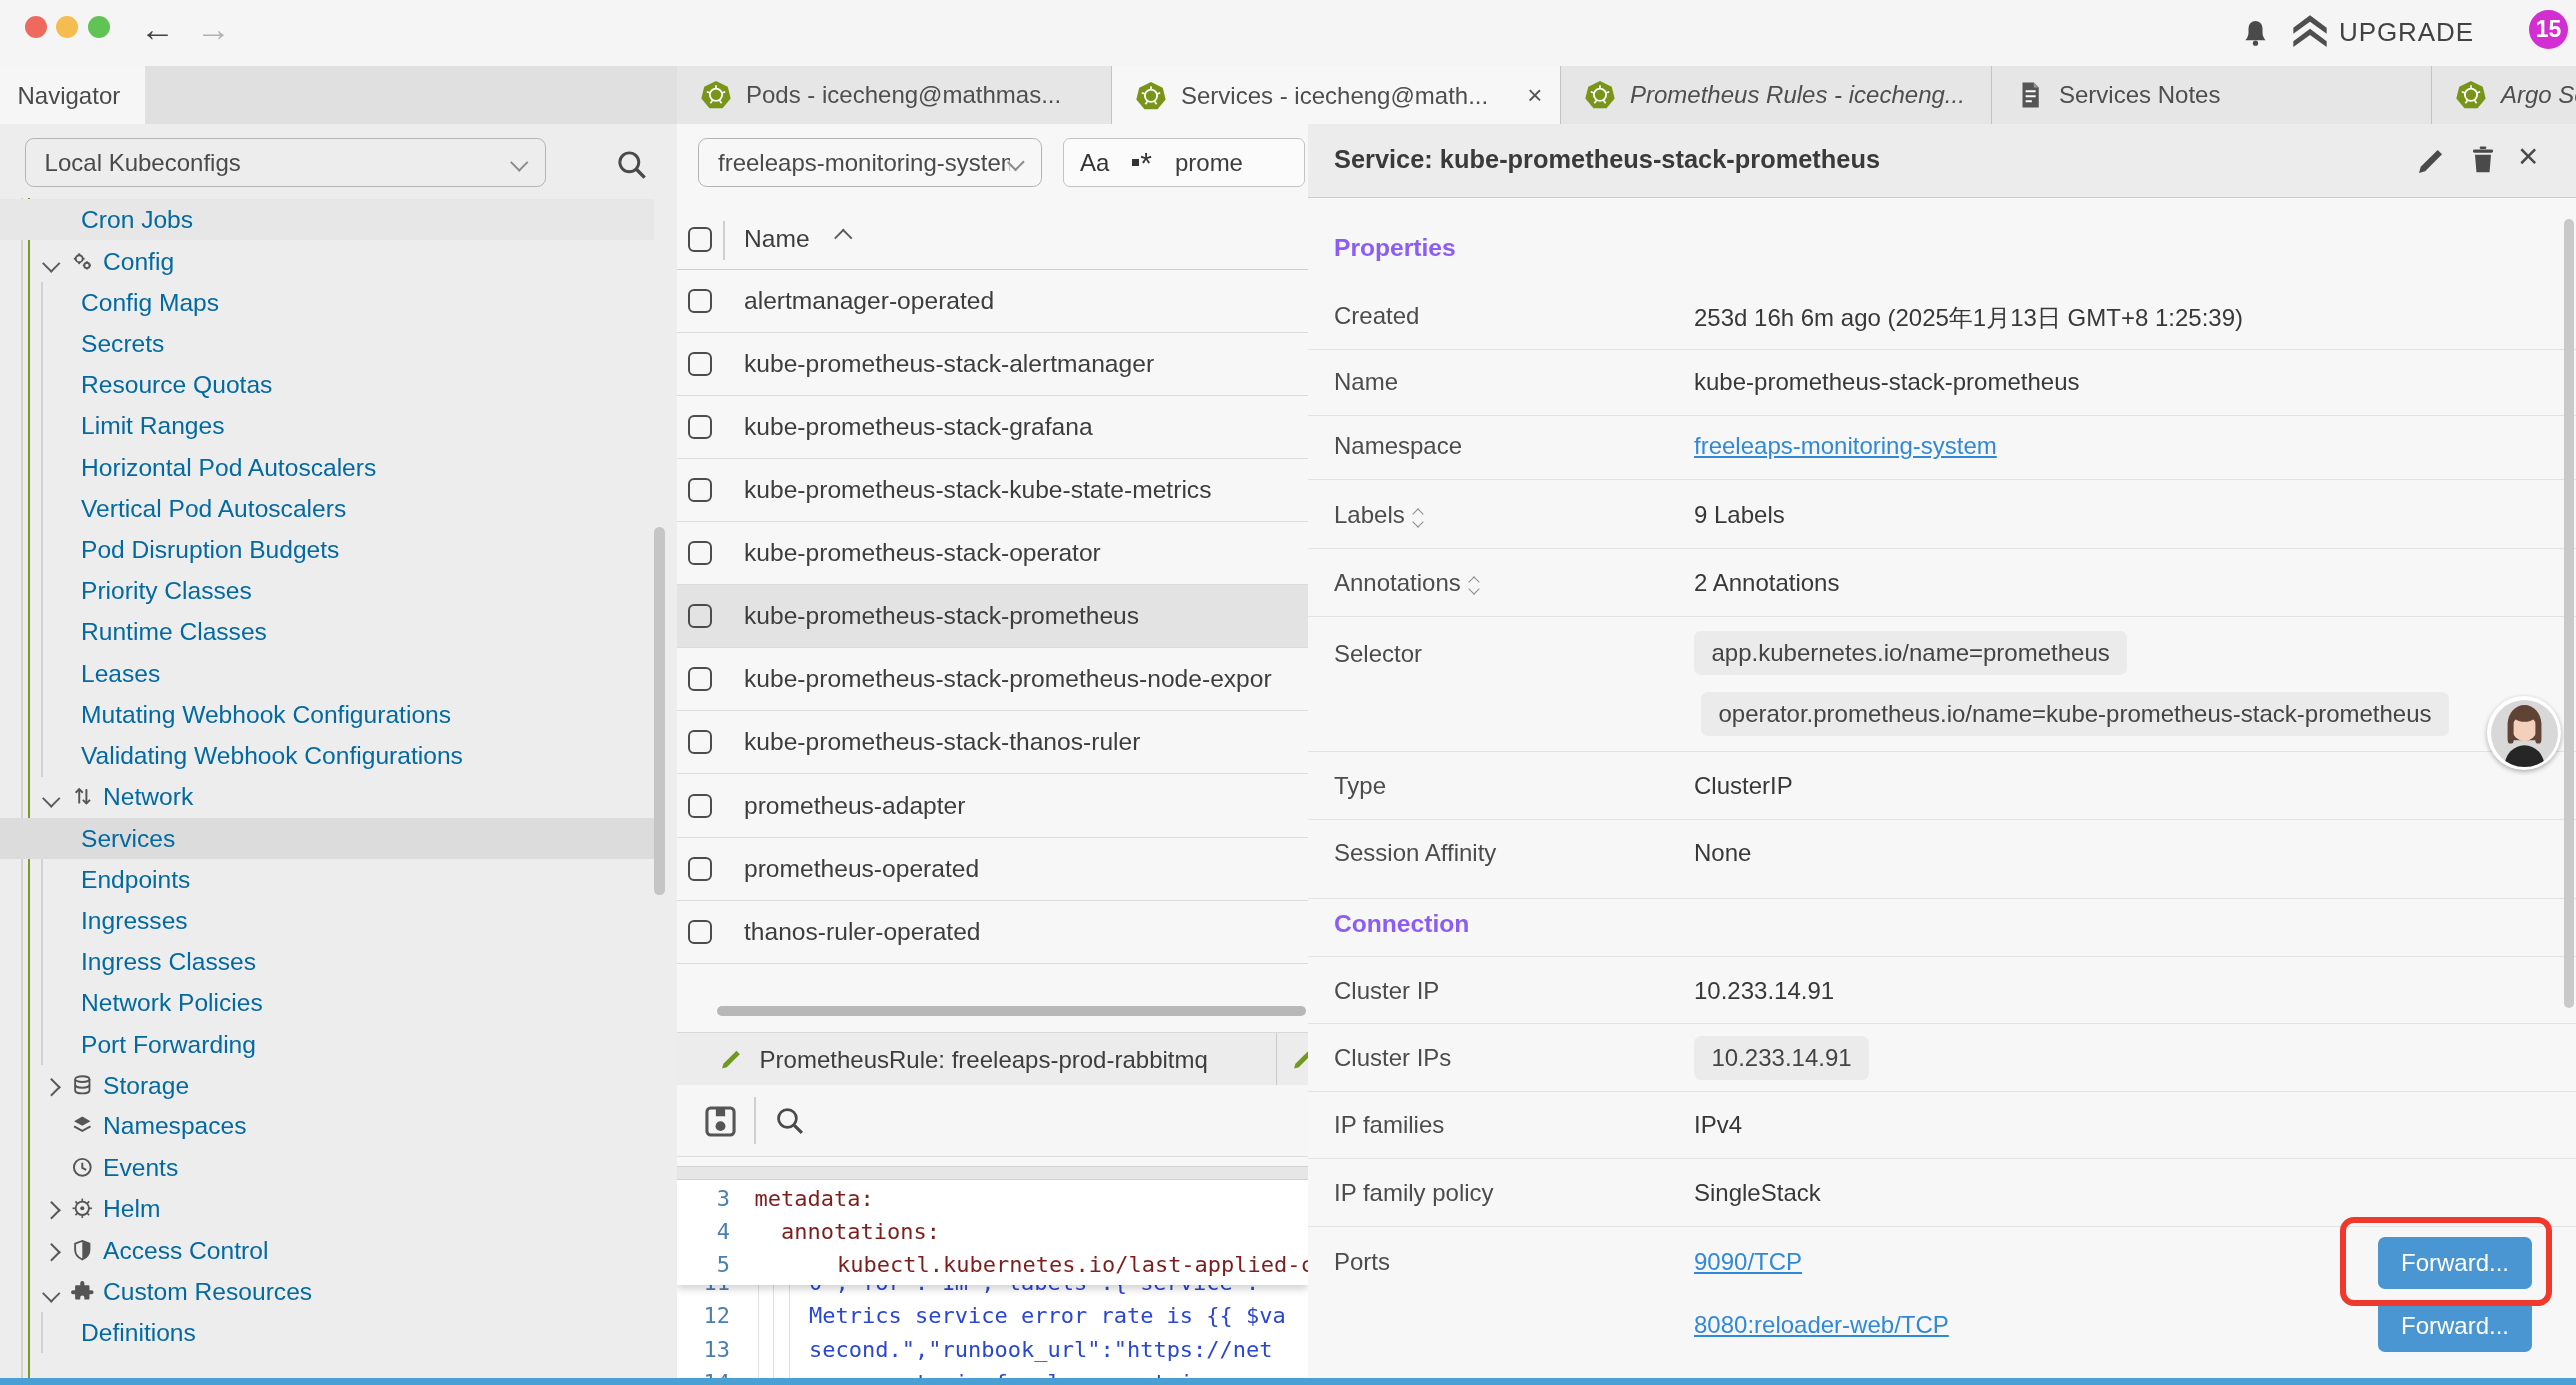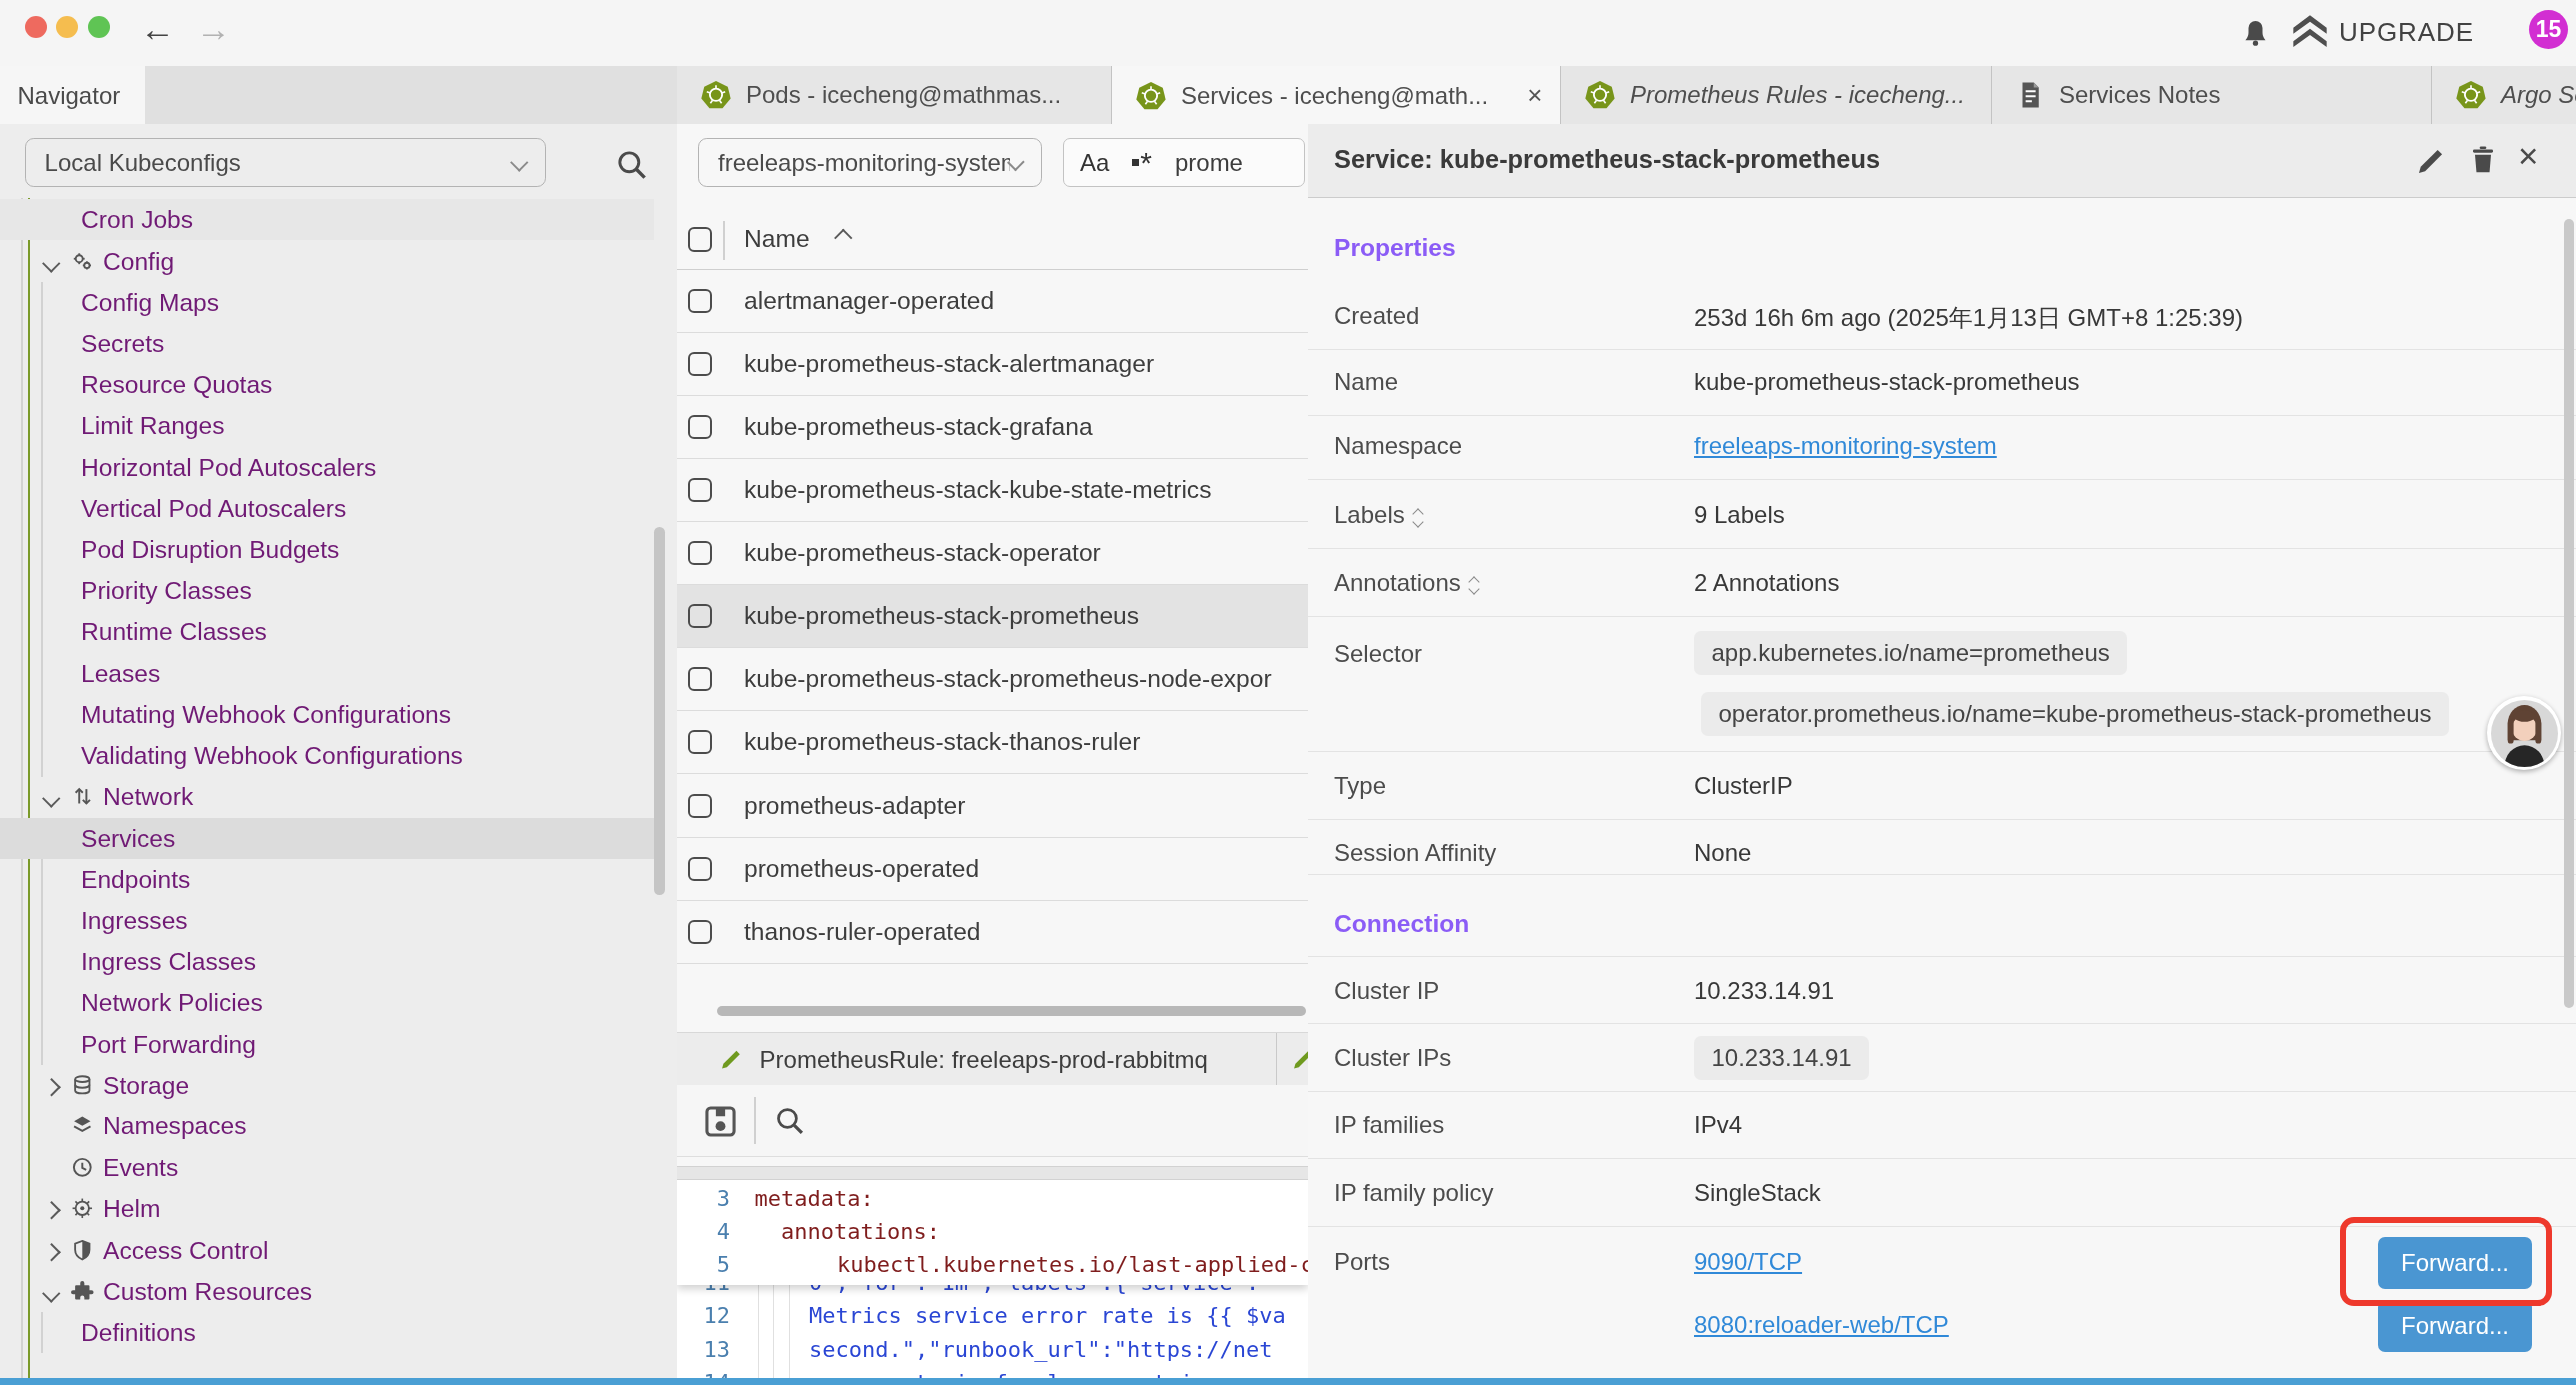--- a/index.html
+++ b/index.html
@@ -25,21 +25,21 @@
        box-sizing:border-box;background:#e6e6e6;border-right:0.9px solid #c3c3c3;font-size:24px;color:#4e4e4e;overflow:hidden;white-space:nowrap}
   .tab.active{background:#f7f7f7;height:59px}
   .tab .close{margin-left:auto;margin-right:17.5px;color:#555;font-size:26px}
   #nav-tab{position:absolute;left:0;top:0;width:145px;height:59px;background:#f6f6f6;display:flex;align-items:center;padding-left:17.5px;box-sizing:border-box;color:#4a4a4a}
   .italic{font-style:italic}
   
   #sidebar{left:0;top:124px;width:677px;height:1262px;background:#ededed;border-right:0.9px solid #c9c9c9;overflow:hidden}
   .selbox{box-sizing:border-box;border:1.8px solid #b3b3b3;border-radius:8.8px;display:flex;align-items:center;
           padding:0 19px;color:#4a4a4a;font-size:24px}
   .selbox .chev{margin-left:auto;border-color:#8a8a8a}
-  .ti{position:absolute;left:0;width:654px;height:41px;display:flex;align-items:center;color:#701a75;font-size:24.6px}
+  .ti{position:absolute;left:0;width:654px;height:41px;display:flex;align-items:center;color:#0369a1;font-size:24.6px}
   .ti .lbl{white-space:nowrap}
   .ti.child{padding-left:81px;box-sizing:border-box}
   .ti .chevslot{position:absolute;left:42px;width:17.5px;text-align:center}
   .ti .tic{position:absolute;left:70px;width:24.6px;height:24.6px}
   .ti.group{padding-left:103px;box-sizing:border-box}
   .guide{position:absolute;width:1.8px;background:#d2d2d2}
   .thumb{position:absolute;background:#c5c5c5;border-radius:5.3px}
   
   #listpane{left:677px;top:124px;width:631px;height:1262px;background:#f7f7f7;border-right:0.9px solid #c9c9c9;overflow:hidden}
   .searchbox{box-sizing:border-box;border:1.8px solid #c3c3c3;border-radius:7px;background:#fbfbfb;
@@ -499,21 +499,21 @@
     </div>
     <div class="drow" style="top:493px;height:135px">
       <span class="dlabel" style="top:23px">Selector</span>
       <span class="chip abs" style="left:386px;top:14px">app.kubernetes.io/name=prometheus</span>
       <span class="chip abs" style="left:393px;top:75px">operator.prometheus.io/name=kube-prometheus-stack-prometheus</span>
     </div>
     <div class="drow" style="top:628px;height:68px">
       <span class="dlabel" style="top:20px">Type</span>
       <span class="dvalue" style="top:20px">ClusterIP</span>
     </div>
-    <div class="drow" style="top:695px;height:56px">
+    <div class="drow" style="top:695px;height:80px">
       <span class="dlabel" style="top:20px">Session Affinity</span>
       <span class="dvalue" style="top:20px">None</span>
     </div>
 
     <span class="sechead" style="top:786px">Connection</span>
 
     <div class="drow" style="top:832px;height:68px;border-top:1.8px solid #e3e3e3">
       <span class="dlabel" style="top:20px">Cluster IP</span>
       <span class="dvalue" style="top:20px">10.233.14.91</span>
     </div>

